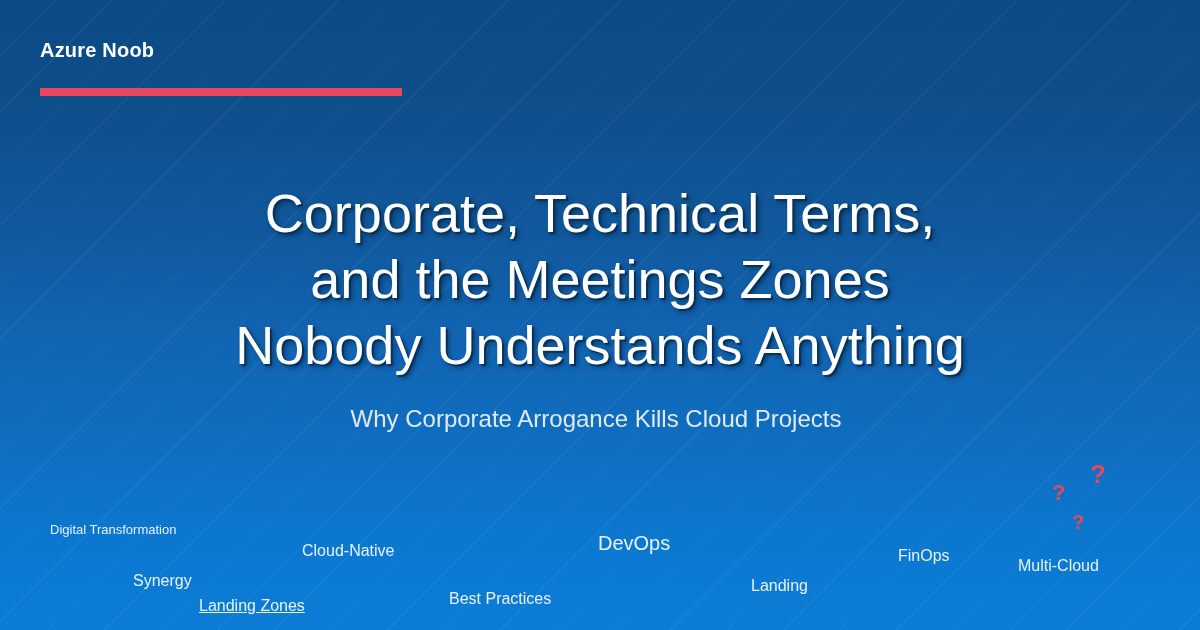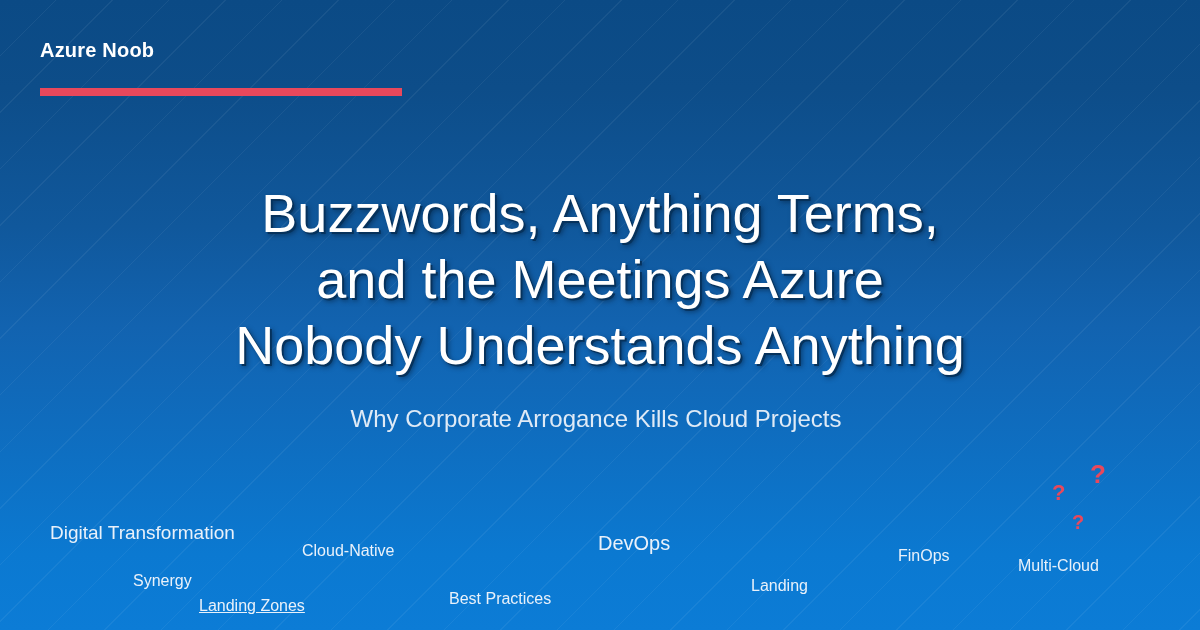--- a/index.html
+++ b/index.html
@@ -123,30 +123,30 @@
 <div class="slide">
 
   <div class="stripes"></div>
 
   <div class="brand">Azure Noob</div>
 
   <div class="accent-bar"></div>
 
   <div class="title-block">
     <h1 class="title">
-      <span class="title-line">Buzzwords, Anything Terms,</span>
-      <span class="title-line">and the Meetings Azure</span>
+      <span class="title-line">Corporate, Technical Terms,</span>
+      <span class="title-line">and the Meetings Zones</span>
       <span class="title-line">Nobody Understands Anything</span>
     </h1>
   </div>
 
   <div class="subtitle">Why Corporate Arrogance Kills Cloud Projects</div>
 
   <div class="buzzwords" id="buzzword-cloud">
-      <span class="buzzword" style="left: 50px; top: 523px; font-size: 19px;">Digital Transformation</span>
+      <span class="buzzword" style="left: 50px; top: 523px; font-size: 13px;">Digital Transformation</span>
       <span class="buzzword" style="left: 302px; top: 543px; font-size: 16px; text-align: center;">Cloud-Native</span>
       <span class="buzzword" style="left: 133px; top: 573px; font-size: 16px;">Synergy</span>
       <span class="buzzword" style="left: 199px; top: 598px; font-size: 16px; text-decoration: underline;">Landing Zones</span>
       <span class="buzzword" style="left: 449px; top: 563px; font-size: 16px; margin-top: 28px;">Best Practices</span>
       <span class="buzzword" style="left: 598px; top: 533px; font-size: 20px;">DevOps</span>
       <span class="buzzword" style="left: 751px; top: 578px; font-size: 16px;">Landing</span>
       <span class="buzzword" style="left: 898px; top: 548px; font-size: 16px;">FinOps</span>
       <span class="buzzword" style="left: 997px; top: 558px; font-size: 16px; margin-left: 21px;">Multi-Cloud</span>
     </div>
 

